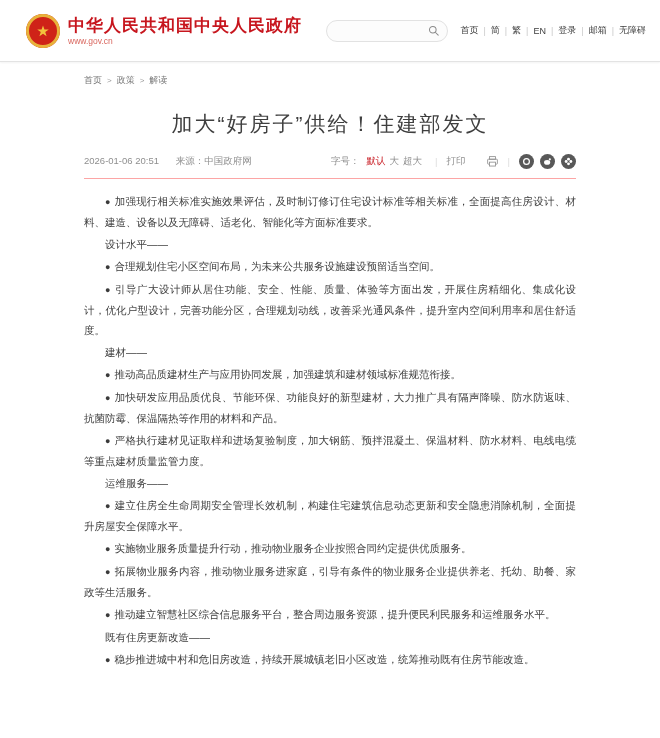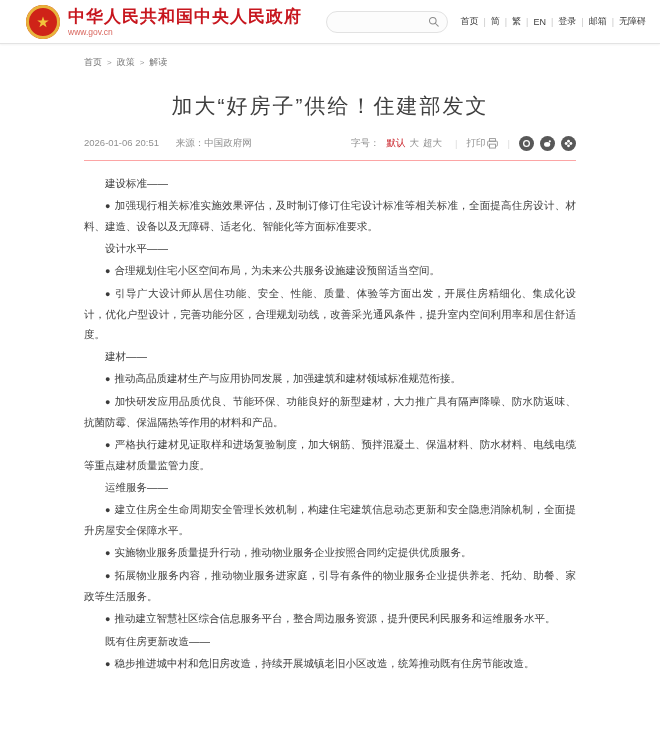--- a/index.html
+++ b/index.html
@@ -4,21 +4,21 @@
 <style>
   * { margin:0; padding:0; box-sizing:border-box; }
   html,body { background:#ffffff; }
   body {
     width:660px; height:738px; overflow:hidden;
     font-family:"Liberation Sans","DejaVu Sans",sans-serif;
     color:#404040;
   }
   
   .site-header{
-    height:44px; display:flex; align-items:center; justify-content:space-between;
+    height:62px; display:flex; align-items:center; justify-content:space-between;
     padding:0 14px 0 26px; background:#fff;
     border-bottom:1px solid #e3e3e3; box-shadow:0 1px 2px rgba(0,0,0,.05);
   }
   .logo-group{ display:flex; align-items:center; gap:8px; cursor:pointer; }
   .emblem{
     width:34px; height:34px; border-radius:50%; background:#cf2318;
     box-shadow:inset 0 0 0 3px #e8b33b; display:flex; align-items:center; justify-content:center;
     flex:0 0 auto;
   }
   .site-title{ color:#c7161e; font-size:17px; font-weight:700; letter-spacing:1px; line-height:19px; }
@@ -45,21 +45,21 @@
     margin-top:17px; padding-bottom:9px; border-bottom:1px solid #fca5a5;
     display:flex; align-items:center; justify-content:space-between;
     font-size:9.5px; color:#8f8f8f;
   }
   .meta-left .src{ margin-left:14px; }
   .meta-left .src-name{ cursor:pointer; }
   .meta-right{ display:flex; align-items:center; gap:7px; }
   .fs-opt{ cursor:pointer; margin-right:4px; }
   .fs-opt.active{ color:#c7161e; }
   .vsep{ color:#dcdcdc; margin:0 2px; }
-  .print-btn{ display:inline-flex; gap:0; cursor:pointer; color:#8f8f8f; }
+  .print-btn{ display:inline-flex; gap:20px; cursor:pointer; color:#8f8f8f; }
   .share-group{ display:inline-flex; align-items:center; gap:6px; }
   .share-circle{
     width:15px; height:15px; border-radius:50%; background:#585858;
     display:inline-flex; align-items:center; justify-content:center; cursor:pointer;
   }
   
   .article-body{ margin-top:12px; font-size:10.5px; line-height:20px; color:#404040; }
   .para{ margin:2px 0; text-indent:2em; text-align:justify; }
   .doc-link{ color:#3a62b3; text-decoration:none; cursor:pointer; }
   .bullet-marker{ font-size:9px; margin-right:4px; color:#3a3a3a; }
@@ -158,21 +158,20 @@
                 <circle cx="2.4" cy="5" r="1.6" fill="#fff"></circle>
                 <circle cx="7.6" cy="5" r="1.6" fill="#fff"></circle>
               </svg>
             </span>
           </span>
       </div>
     </div>
 
     <div class="article-body">
       <div id="sections">
-          <p class="para">建设标准——</p>
           <p class="para"><span class="bullet-marker">●</span>加强现行相关标准实施效果评估，及时制订修订住宅设计标准等相关标准，全面提高住房设计、材料、建造、设备以及无障碍、适老化、智能化等方面标准要求。</p>
           <p class="para">设计水平——</p>
           <p class="para"><span class="bullet-marker">●</span>合理规划住宅小区空间布局，为未来公共服务设施建设预留适当空间。</p>
           <p class="para"><span class="bullet-marker">●</span>引导广大设计师从居住功能、安全、性能、质量、体验等方面出发，开展住房精细化、集成化设计，优化户型设计，完善功能分区，合理规划动线，改善采光通风条件，提升室内空间利用率和居住舒适度。</p>
           <p class="para">建材——</p>
           <p class="para"><span class="bullet-marker">●</span>推动高品质建材生产与应用协同发展，加强建筑和建材领域标准规范衔接。</p>
           <p class="para"><span class="bullet-marker">●</span>加快研发应用品质优良、节能环保、功能良好的新型建材，大力推广具有隔声降噪、防水防返味、抗菌防霉、保温隔热等作用的材料和产品。</p>
           <p class="para"><span class="bullet-marker">●</span>严格执行建材见证取样和进场复验制度，加大钢筋、预拌混凝土、保温材料、防水材料、电线电缆等重点建材质量监管力度。</p>
           <p class="para">运维服务——</p>
           <p class="para"><span class="bullet-marker">●</span>建立住房全生命周期安全管理长效机制，构建住宅建筑信息动态更新和安全隐患消除机制，全面提升房屋安全保障水平。</p>

